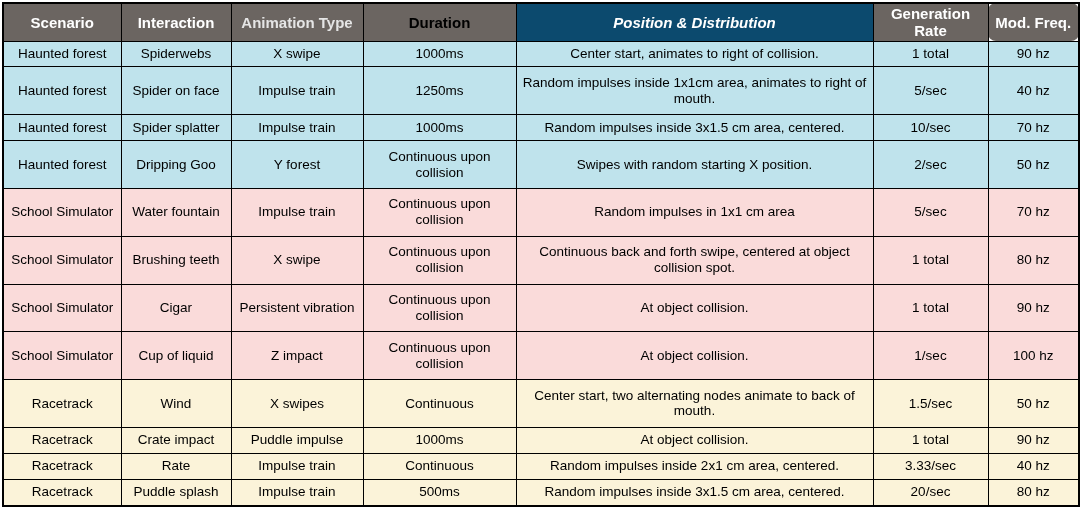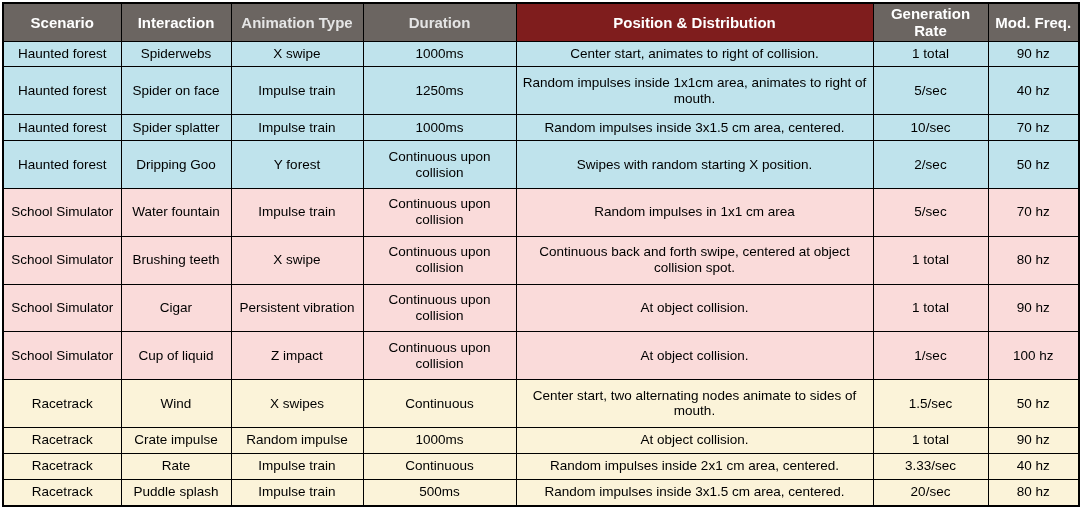--- a/index.html
+++ b/index.html
@@ -57,24 +57,24 @@
       <col class="c-duration">
       <col class="c-position">
       <col class="c-genrate">
       <col class="c-modfreq">
     </colgroup>
     <thead>
       <tr>
         <th style="background: rgb(107, 101, 97); color: rgb(255, 255, 255);">Scenario</th>
         <th style="background: rgb(107, 101, 97); color: rgb(255, 255, 255); margin-top: 41px;">Interaction</th>
         <th style="background: rgb(107, 101, 97); color: #e5e5e5;">Animation Type</th>
-        <th style="background: rgb(107, 101, 97); color: #e5e5e5;">Duration</th>
-        <th style="background: #7f1d1d; color: rgb(255, 255, 255);">Position &amp; Distribution</th>
+        <th style="background: rgb(107, 101, 97); color: #000000;">Duration</th>
+        <th style="background: #0c4a6e; color: rgb(255, 255, 255); font-style: italic;">Position &amp; Distribution</th>
         <th style="background: rgb(107, 101, 97); color: rgb(255, 255, 255);">Generation Rate</th>
-        <th style="background: rgb(107, 101, 97); color: rgb(255, 255, 255);">Mod. Freq.</th>
+        <th style="background: rgb(107, 101, 97); color: rgb(255, 255, 255); border-radius: 8px;">Mod. Freq.</th>
       </tr>
     </thead>
     <tbody>
         <tr style="background: rgb(191, 227, 236);">
     <td>Haunted forest</td>
     <td>Spiderwebs</td>
     <td>X swipe</td>
     <td>1000ms</td>
     <td>Center start, animates to right of collision.</td>
     <td>1 total</td>
@@ -141,28 +141,28 @@
     <td>Continuous upon collision</td>
     <td>At object collision.</td>
     <td>1/sec</td>
     <td>100 hz</td>
   </tr>
         <tr style="background: rgb(251, 243, 217);">
     <td>Racetrack</td>
     <td>Wind</td>
     <td>X swipes</td>
     <td>Continuous</td>
-    <td>Center start, two alternating nodes animate to sides of mouth.</td>
+    <td>Center start, two alternating nodes animate to back of mouth.</td>
     <td>1.5/sec</td>
     <td>50 hz</td>
   </tr>
         <tr style="background: rgb(251, 243, 217);">
     <td>Racetrack</td>
-    <td>Crate impulse</td>
-    <td>Random impulse</td>
+    <td>Crate impact</td>
+    <td>Puddle impulse</td>
     <td>1000ms</td>
     <td>At object collision.</td>
     <td>1 total</td>
     <td>90 hz</td>
   </tr>
         <tr style="background: rgb(251, 243, 217);">
     <td>Racetrack</td>
     <td>Rate</td>
     <td>Impulse train</td>
     <td>Continuous</td>

